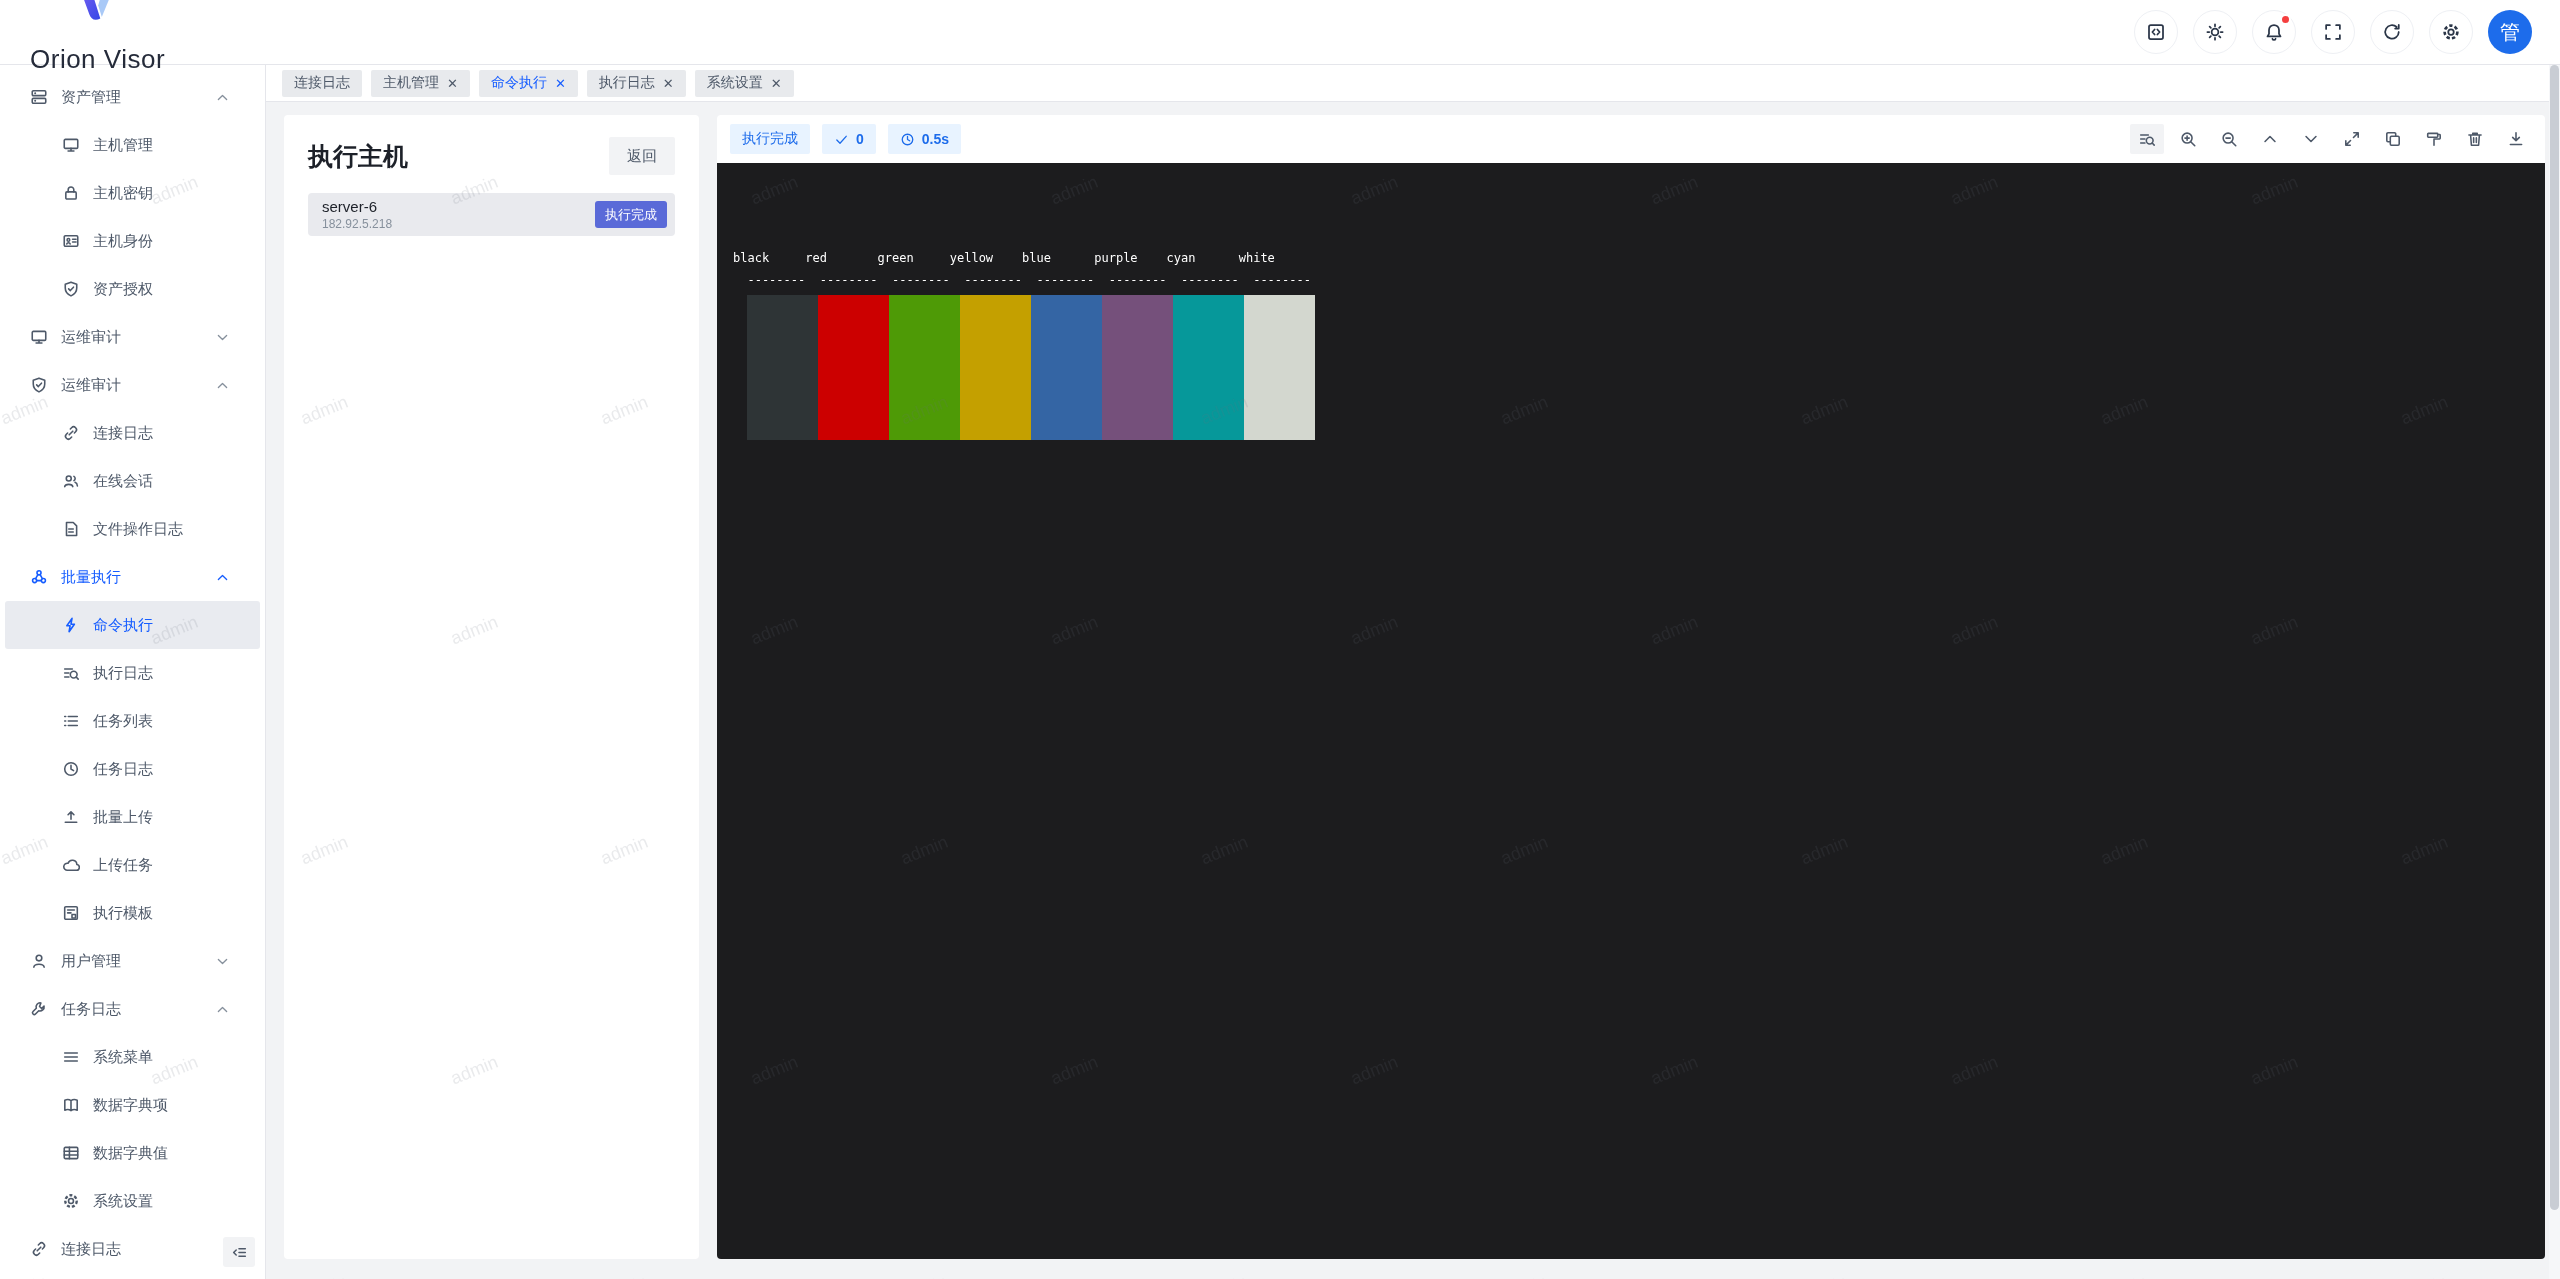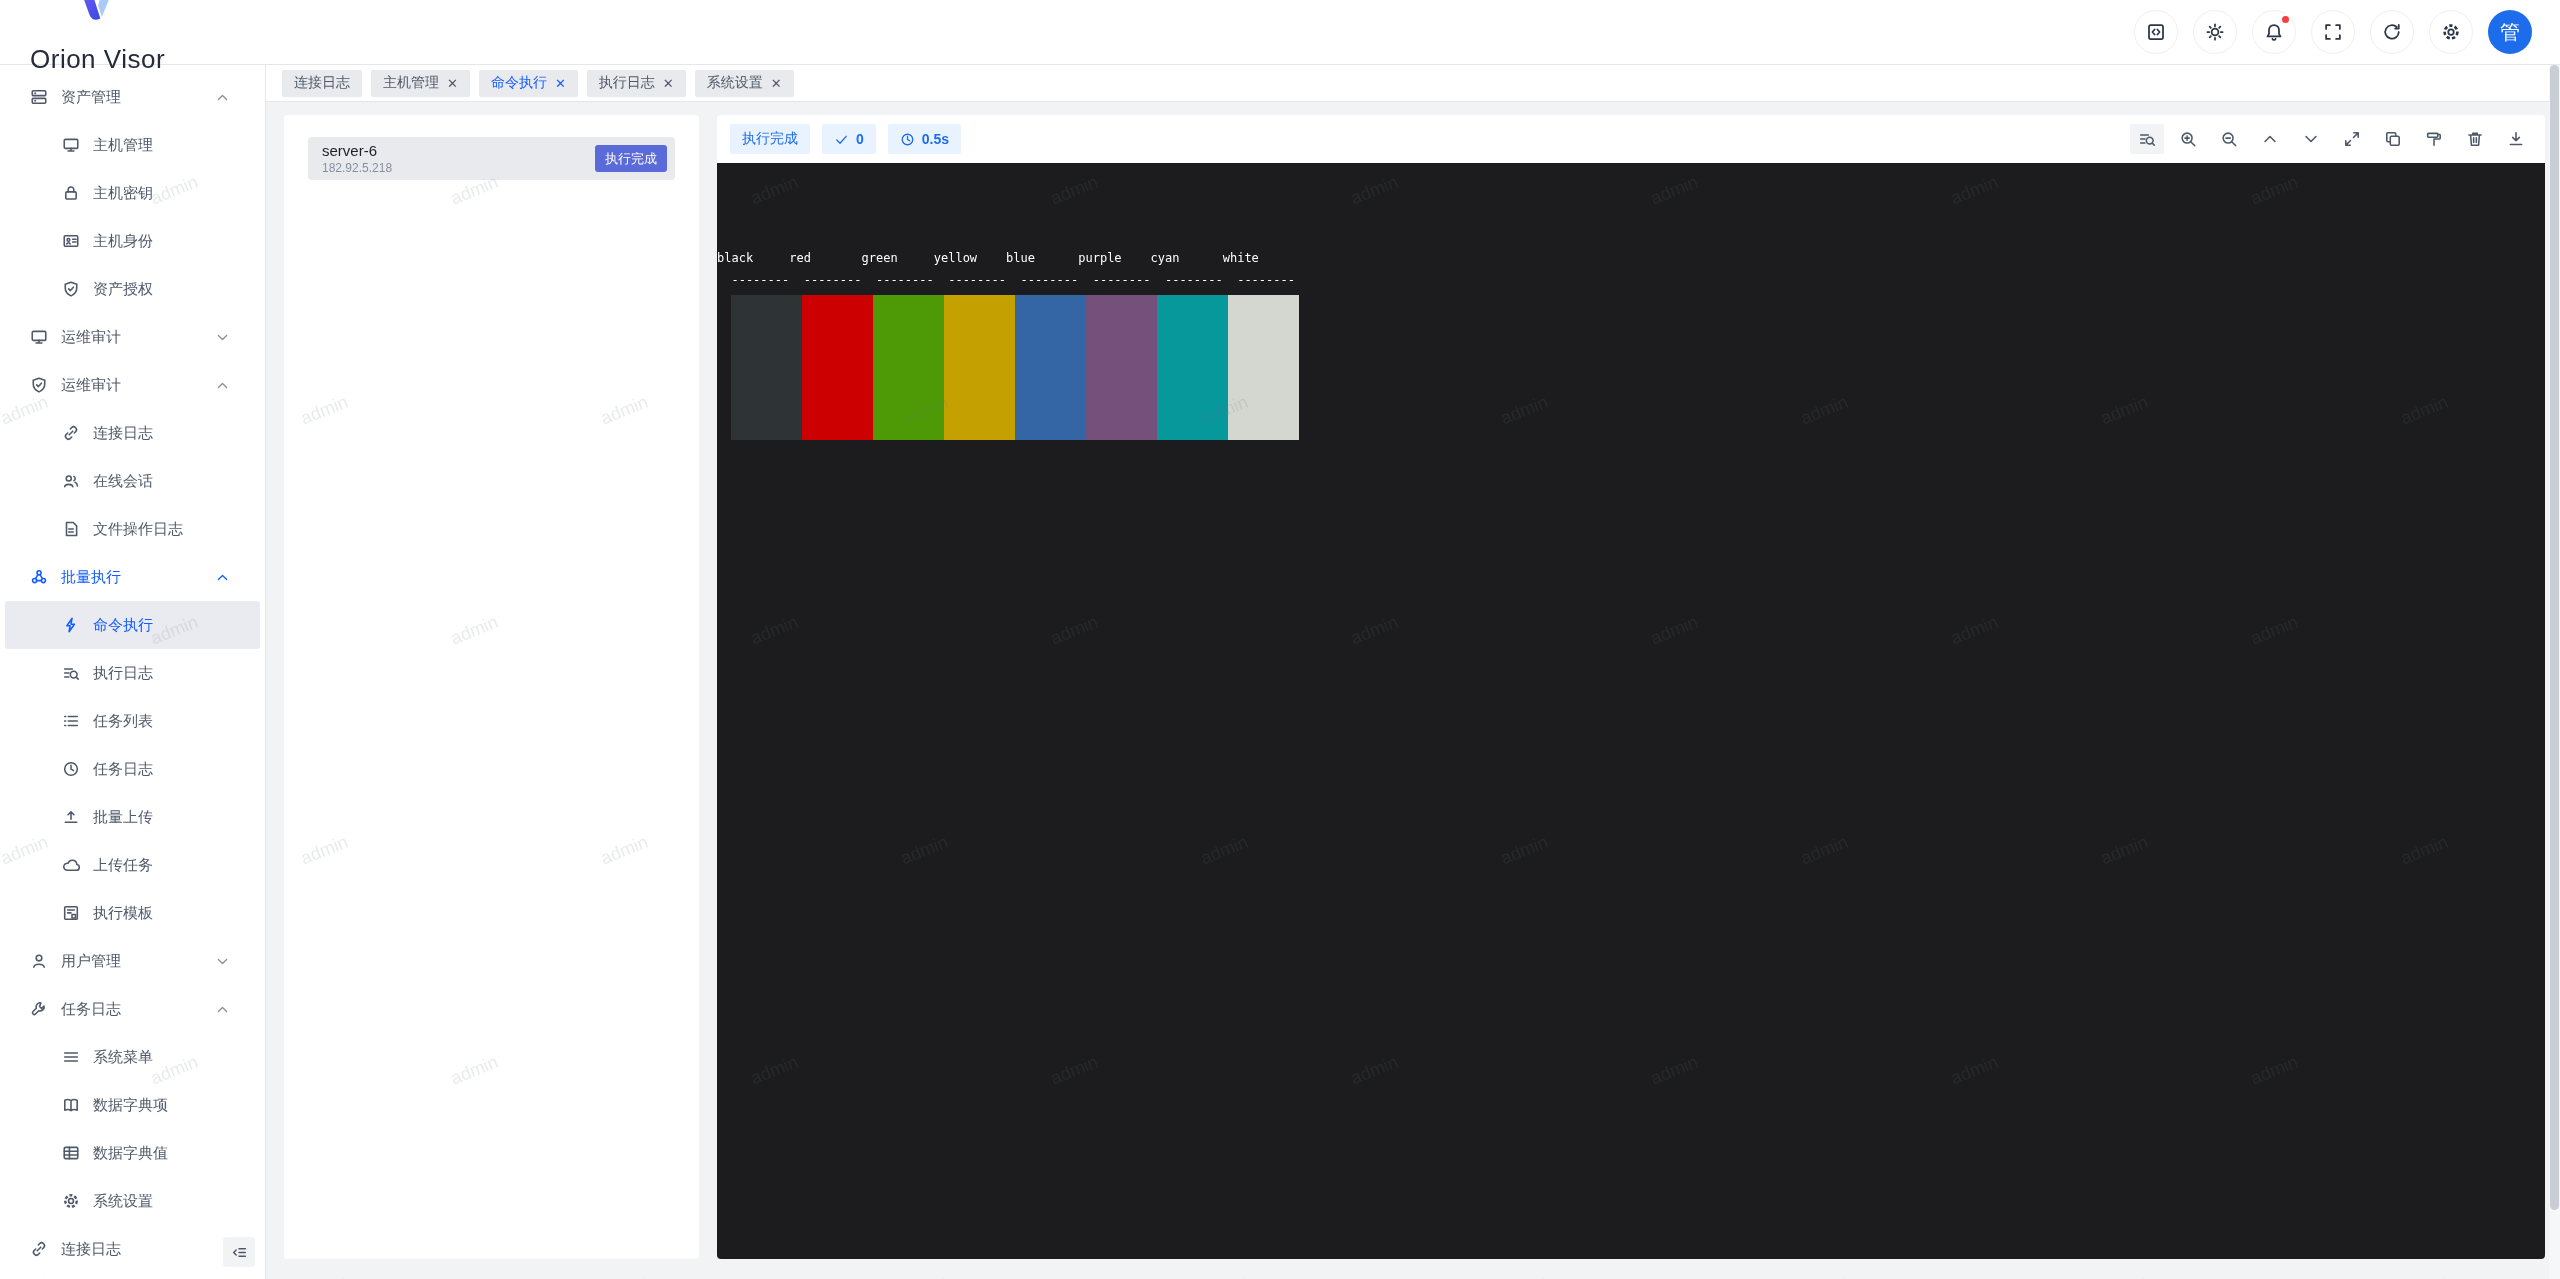--- a/index.html
+++ b/index.html
@@ -67,21 +67,21 @@
   .term-toolbar { height:48px; flex:none; display:flex; align-items:center; padding:0 12px 0 13px; gap:12px; }
   .t-chip { display:inline-flex; align-items:center; gap:7px; height:30px; padding:0 12px;
             background:#e8f3ff; color:#1d6ceb; border-radius:2px; font-size:14px; cursor:default; }
   .t-chip .icon { width:15px; height:15px; }
   .t-chip .num { font-weight:700; }
   .t-icons { margin-left:auto; display:flex; align-items:center; gap:7px; }
   .tbtn { width:34px; height:30px; border-radius:2px; display:flex; align-items:center; justify-content:center;
           color:#4e5969; background:transparent; border:none; cursor:pointer; }
   .tbtn.active { background:#f2f3f5; }
   .tbtn .icon { width:18px; height:18px; }
-  .terminal { flex:1; background:#1c1c1e; padding:20px 0 0 0; overflow:hidden;
+  .terminal { flex:1; background:#1c1c1e; padding:20px 0 0 16px; overflow:hidden;
               font-family:"DejaVu Sans Mono", monospace; }
   .term-pre { font-family:"DejaVu Sans Mono", monospace; font-size:12px; line-height:22px;
               color:#ffffff; white-space:pre; }
   .head-lines { margin-top:64px; }
   .color-bars { display:flex; margin:4px 0 0 14px; }
   .color-bars div { width:71px; height:145px; }
   .ascii { margin-top:36px; color:#8ae234; }
 
   
   .watermark { position:absolute; inset:0; pointer-events:none; z-index:60; overflow:hidden; }
@@ -447,20 +447,24 @@
       </div>
       <div class="tab">
         <span>系统设置</span>
         <span class="x">✕</span>
       </div>
     </div>
 
   <div class="content">
 
     <div class="card host-card">
+      <div class="host-head">
+        <span class="host-title">执行主机</span>
+        <button class="back-btn">返回</button>
+      </div>
       <div class="host-row">
         <div>
           <div class="host-name">server-6</div>
           <div class="host-ip">182.92.5.218</div>
         </div>
         <span class="host-status">执行完成</span>
       </div>
     </div>
 
     <div class="card term-card">

